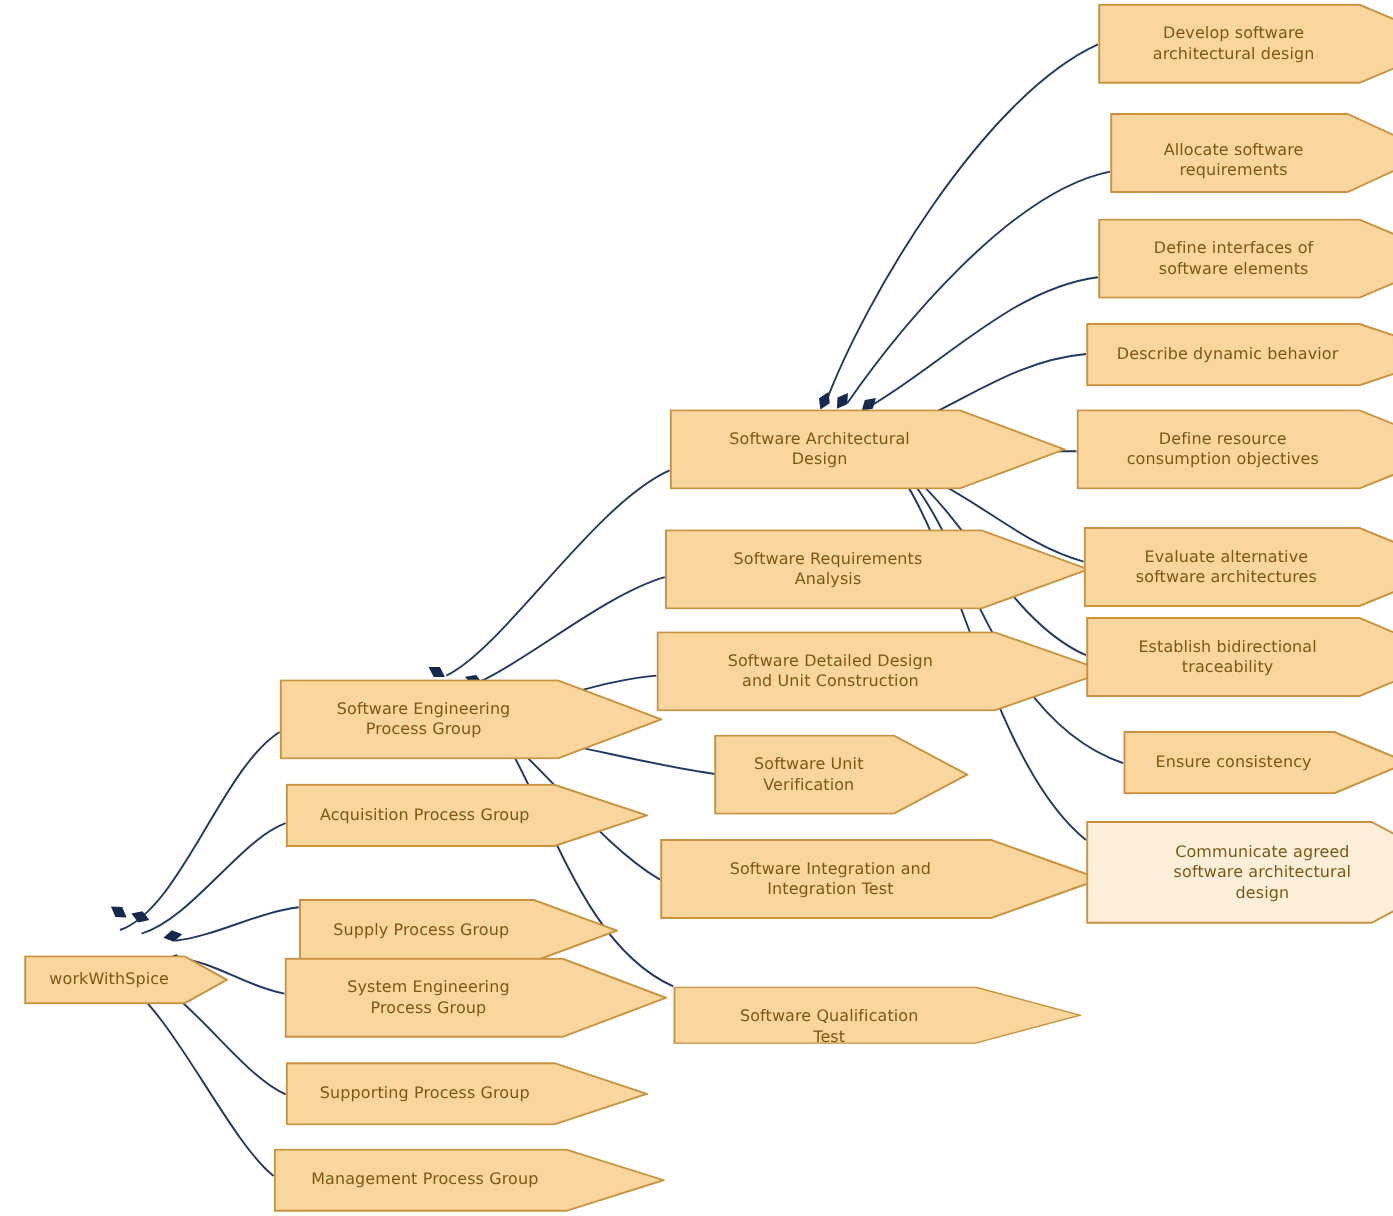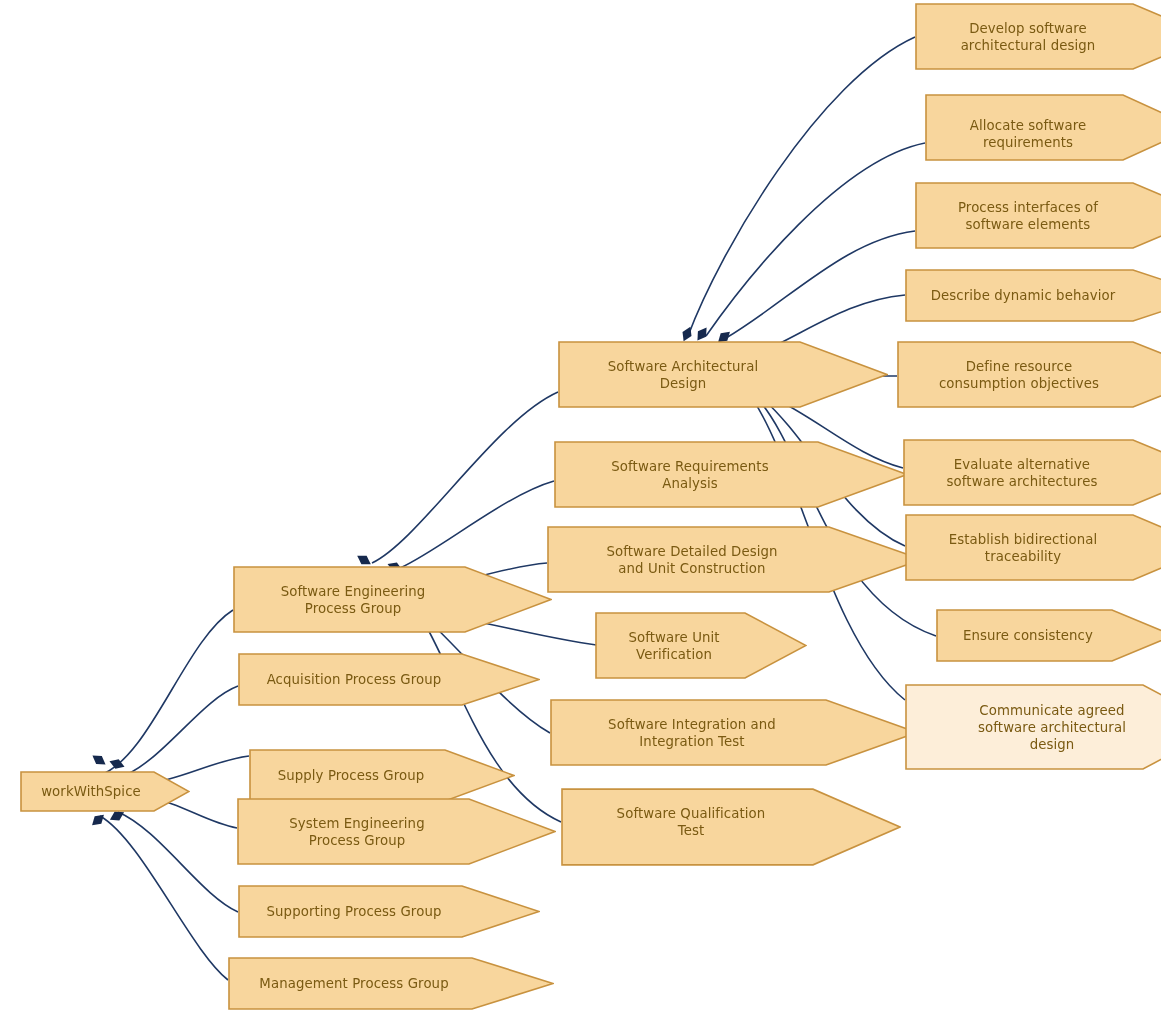--- a/index.html
+++ b/index.html
@@ -69,21 +69,21 @@
       <polygon points="0,-5.58 9,0 0,5.58 -9,0" fill="#16294d" transform="translate(424,620) rotate(330)"></polygon>
       <polygon points="0,-4.96 8,0 0,4.96 -8,0" fill="#16294d" transform="translate(687,334) rotate(295)"></polygon>
       <polygon points="0,-4.96 8,0 0,4.96 -8,0" fill="#16294d" transform="translate(702,334) rotate(305)"></polygon>
       <polygon points="0,-4.96 8,0 0,4.96 -8,0" fill="#16294d" transform="translate(724,337) rotate(318)"></polygon>
       <polygon points="0,-4.96 8,0 0,4.96 -8,0" fill="#16294d" transform="translate(760,352) rotate(340)"></polygon>
       <polygon points="0,-4.96 8,0 0,4.96 -8,0" fill="#16294d" transform="translate(811,376) rotate(0)"></polygon>
       <polygon points="0,-5.58 9,0 0,5.58 -9,0" fill="#16294d" transform="translate(767,395) rotate(20)"></polygon>
       <polygon points="0,-6.2 10,0 0,6.2 -10,0" fill="#16294d" transform="translate(752,397) rotate(30)"></polygon>
     </svg>
   <div id="node-layer">
-      <div class="node" style="left: 20px; top: 771px; width: 170px; height: 41px;"><svg class="shape" viewBox="0 0 170 41" width="170" height="41" preserveAspectRatio="none">
+      <div class="node" style="left: 20px; top: 796px; width: 170px; height: 41px;"><svg class="shape" viewBox="0 0 170 41" width="170" height="41" preserveAspectRatio="none">
           <polygon points="1,1 134,1 169,20.5 134,40 1,40" fill="#f8d69d" stroke="#c8923f" stroke-width="1.6" stroke-linejoin="miter"></polygon>
         </svg><span class="label" style="position: absolute; left: 0px; top: 0px; width: 134px; height: 41px; display: flex; align-items: center; justify-content: center;">workWithSpice</span></div>
       <div class="node" style="left: 233px; top: 566px; width: 319px; height: 67px;"><svg class="shape" viewBox="0 0 319 67" width="319" height="67" preserveAspectRatio="none">
           <polygon points="1,1 232,1 318,33.5 232,66 1,66" fill="#f8d69d" stroke="#c8923f" stroke-width="1.6" stroke-linejoin="miter"></polygon>
         </svg><span class="label" style="position: absolute; left: 0px; top: 0px; width: 232px; height: 67px; display: flex; align-items: center; justify-content: center;">Software Engineering
 Process Group</span></div>
       <div class="node" style="left: 238px; top: 653px; width: 302px; height: 53px;"><svg class="shape" viewBox="0 0 302 53" width="302" height="53" preserveAspectRatio="none">
           <polygon points="1,1 224,1 301,26.5 224,52 1,52" fill="#f8d69d" stroke="#c8923f" stroke-width="1.6" stroke-linejoin="miter"></polygon>
         </svg><span class="label" style="position: absolute; left: 0px; top: 0px; width: 224px; height: 53px; display: flex; align-items: center; justify-content: center;">Acquisition Process Group</span></div>
       <div class="node" style="left: 249px; top: 725px; width: 266px; height: 53px; margin-top: 24px;"><svg class="shape" viewBox="0 0 266 53" width="266" height="53" preserveAspectRatio="none">
@@ -112,35 +112,35 @@
         </svg><span class="label" style="position: absolute; left: 0px; top: 0px; width: 282px; height: 67px; display: flex; align-items: center; justify-content: center;">Software Detailed Design
 and Unit Construction</span></div>
       <div class="node" style="left: 595px; top: 612px; width: 212px; height: 67px;"><svg class="shape" viewBox="0 0 212 67" width="212" height="67" preserveAspectRatio="none">
           <polygon points="1,1 150,1 211,33.5 150,66 1,66" fill="#f8d69d" stroke="#c8923f" stroke-width="1.6" stroke-linejoin="miter"></polygon>
         </svg><span class="label" style="position: absolute; left: 0px; top: 0px; width: 150px; height: 67px; display: flex; align-items: center; justify-content: center;">Software Unit
 Verification</span></div>
       <div class="node" style="left: 550px; top: 699px; width: 368px; height: 67px;"><svg class="shape" viewBox="0 0 368 67" width="368" height="67" preserveAspectRatio="none">
           <polygon points="1,1 276,1 367,33.5 276,66 1,66" fill="#f8d69d" stroke="#c8923f" stroke-width="1.6" stroke-linejoin="miter"></polygon>
         </svg><span class="label" style="position: absolute; left: 0px; top: 0px; width: 276px; height: 67px; display: flex; align-items: center; justify-content: center;">Software Integration and
 Integration Test</span></div>
-      <div class="node" style="left: 561px; top: 788px; width: 340px; height: 78px;"><svg class="shape" viewBox="0 0 340 67" width="340" height="67" preserveAspectRatio="none">
+      <div class="node" style="left: 561px; top: 822px; width: 340px; height: 48px;"><svg class="shape" viewBox="0 0 340 67" width="340" height="67" preserveAspectRatio="none">
           <polygon points="1,1 252,1 339,33.5 252,66 1,66" fill="#f8d69d" stroke="#c8923f" stroke-width="1.6" stroke-linejoin="miter"></polygon>
         </svg><span class="label" style="position: absolute; left: 0px; top: 0px; width: 252px; height: 67px; display: flex; align-items: center; justify-content: center;">Software Qualification
 Test</span></div>
       <div class="node" style="left: 915px; top: 3px; width: 296px; height: 67px;"><svg class="shape" viewBox="0 0 296 67" width="296" height="67" preserveAspectRatio="none">
           <polygon points="1,1 218,1 295,33.5 218,66 1,66" fill="#f8d69d" stroke="#c8923f" stroke-width="1.6" stroke-linejoin="miter"></polygon>
         </svg><span class="label" style="position: absolute; left: 0px; top: 0px; width: 218px; height: 67px; display: flex; align-items: center; justify-content: center;">Develop software
 architectural design</span></div>
       <div class="node" style="left: 925px; top: 94px; width: 270px; height: 67px;"><svg class="shape" viewBox="0 0 270 67" width="270" height="67" preserveAspectRatio="none">
           <polygon points="1,1 198,1 269,33.5 198,66 1,66" fill="#f8d69d" stroke="#c8923f" stroke-width="1.6" stroke-linejoin="miter"></polygon>
         </svg><span class="label" style="position: absolute; left: 0px; top: 0px; width: 198px; height: 80px; display: flex; align-items: center; justify-content: center;">Allocate software
 requirements</span></div>
       <div class="node" style="left: 915px; top: 182px; width: 296px; height: 67px;"><svg class="shape" viewBox="0 0 296 67" width="296" height="67" preserveAspectRatio="none">
           <polygon points="1,1 218,1 295,33.5 218,66 1,66" fill="#f8d69d" stroke="#c8923f" stroke-width="1.6" stroke-linejoin="miter"></polygon>
-        </svg><span class="label" style="position: absolute; left: 0px; top: 0px; width: 218px; height: 67px; display: flex; align-items: center; justify-content: center;">Process interfaces of
+        </svg><span class="label" style="position: absolute; left: 0px; top: 0px; width: 218px; height: 67px; display: flex; align-items: center; justify-content: center;">Define interfaces of
 software elements</span></div>
       <div class="node" style="left: 905px; top: 269px; width: 306px; height: 53px;"><svg class="shape" viewBox="0 0 306 53" width="306" height="53" preserveAspectRatio="none">
           <polygon points="1,1 228,1 305,26.5 228,52 1,52" fill="#f8d69d" stroke="#c8923f" stroke-width="1.6" stroke-linejoin="miter"></polygon>
         </svg><span class="label" style="position: absolute; left: 0px; top: 0px; width: 228px; height: 53px; display: flex; align-items: center; justify-content: center;">Describe dynamic behavior</span></div>
       <div class="node" style="left: 897px; top: 341px; width: 318px; height: 67px;"><svg class="shape" viewBox="0 0 318 67" width="318" height="67" preserveAspectRatio="none">
           <polygon points="1,1 236,1 317,33.5 236,66 1,66" fill="#f8d69d" stroke="#c8923f" stroke-width="1.6" stroke-linejoin="miter"></polygon>
         </svg><span class="label" style="position: absolute; left: 0px; top: 0px; width: 236px; height: 67px; display: flex; align-items: center; justify-content: center;">Define resource
 consumption objectives</span></div>
       <div class="node" style="left: 903px; top: 439px; width: 310px; height: 67px;"><svg class="shape" viewBox="0 0 310 67" width="310" height="67" preserveAspectRatio="none">
           <polygon points="1,1 230,1 309,33.5 230,66 1,66" fill="#f8d69d" stroke="#c8923f" stroke-width="1.6" stroke-linejoin="miter"></polygon>

